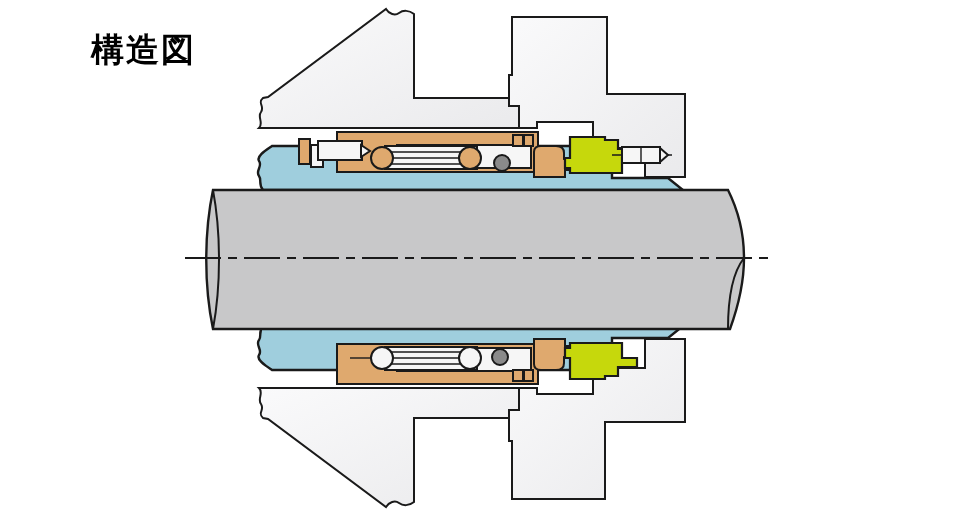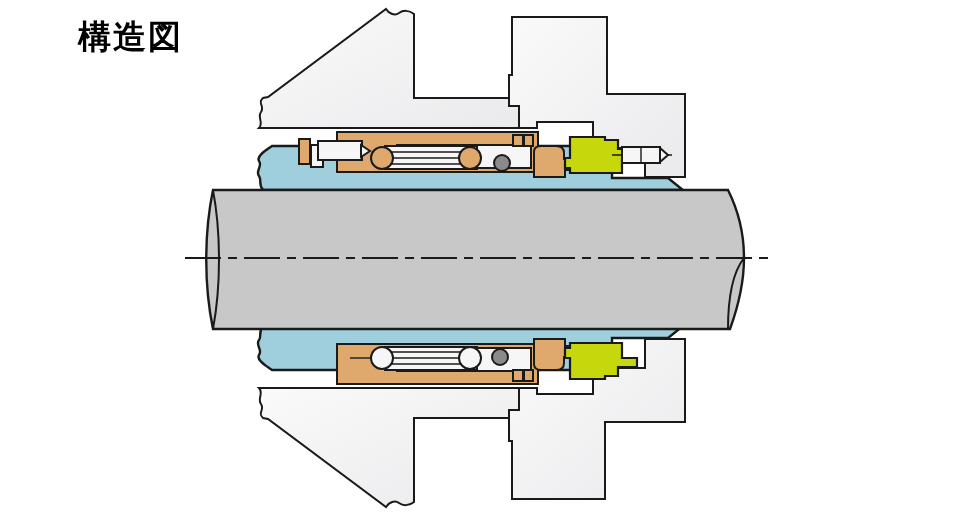--- a/index.html
+++ b/index.html
@@ -1,18 +1,18 @@
 <!DOCTYPE html>
 <html style="--c-background: #FFFFFF; --c-title-text: #000000; --c-line: #1A1A1A; --c-housing: #EAEAEC; --c-housing-light: #FAFAFB; --c-shaft: #C8C8C9; --c-sleeve: #9FCEDD; --c-seal-metal: #DFA96E; --c-drive-unit: #C6D80C; --c-o-ring: #8A8A8A; --c-hardware: #F6F6F6;"><head>
 <meta charset="utf-8">
 <style>
   html,body{margin:0;padding:0;background:var(--c-background,#fff);}
   .stage{position:relative;width:960px;height:522px;background:var(--c-background,#fff);overflow:hidden;
          font-family:"Liberation Sans","DejaVu Sans",sans-serif;}
-  .title{position:absolute;left:75px;top:12px;margin:3px;font-size:33px;font-weight:bold;
+  .title{position:absolute;left:75px;top:12px;margin:16px;font-size:33px;font-weight:bold;
          color:var(--c-title-text,#000);letter-spacing:2px;}
   svg{position:absolute;left:0;top:0;}
   .housing{fill:url(#gHouse);stroke:var(--c-line,#1a1a1a);stroke-width:2;}
   .sleeve{fill:var(--c-sleeve,#9fcedd);stroke:var(--c-line,#1a1a1a);stroke-width:2.4;}
   .shaft{fill:var(--c-shaft,#c8c8c9);stroke:var(--c-line,#1a1a1a);stroke-width:2.4;}
   .shaftline{fill:none;stroke:var(--c-line,#1a1a1a);stroke-width:2;}
   .tan{fill:var(--c-seal-metal,#dfa96e);stroke:var(--c-line,#1a1a1a);stroke-width:2;}
   .yellow{fill:var(--c-drive-unit,#c6d80c);stroke:var(--c-line,#1a1a1a);stroke-width:2.2;}
   .hw{fill:var(--c-hardware,#f6f6f6);stroke:var(--c-line,#1a1a1a);stroke-width:2;}
   .oring{fill:var(--c-o-ring,#8a8a8a);stroke:var(--c-line,#1a1a1a);stroke-width:2;}

